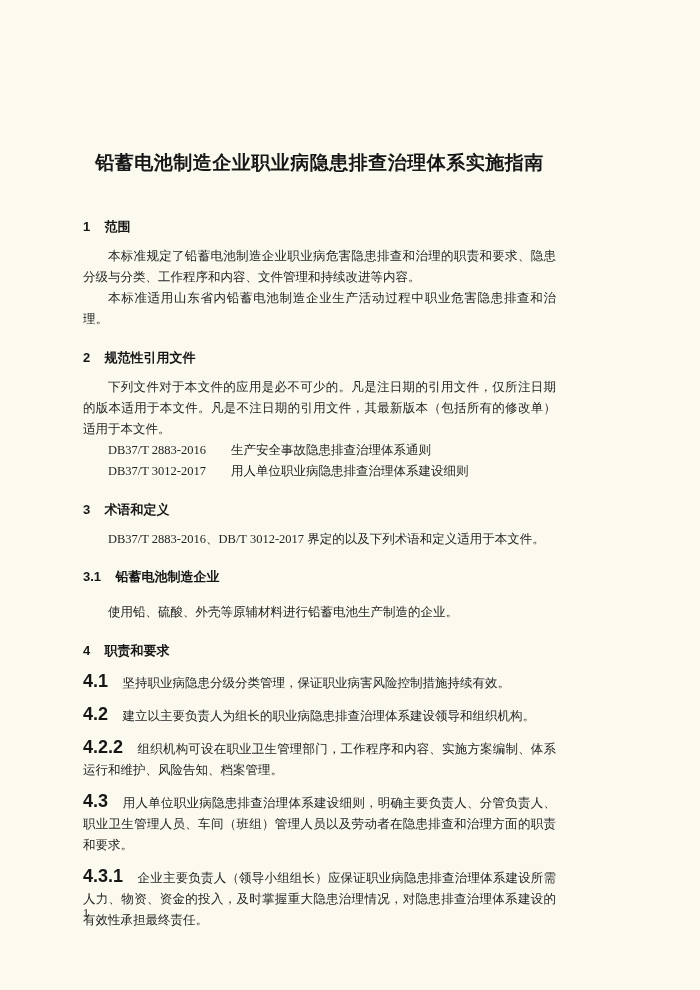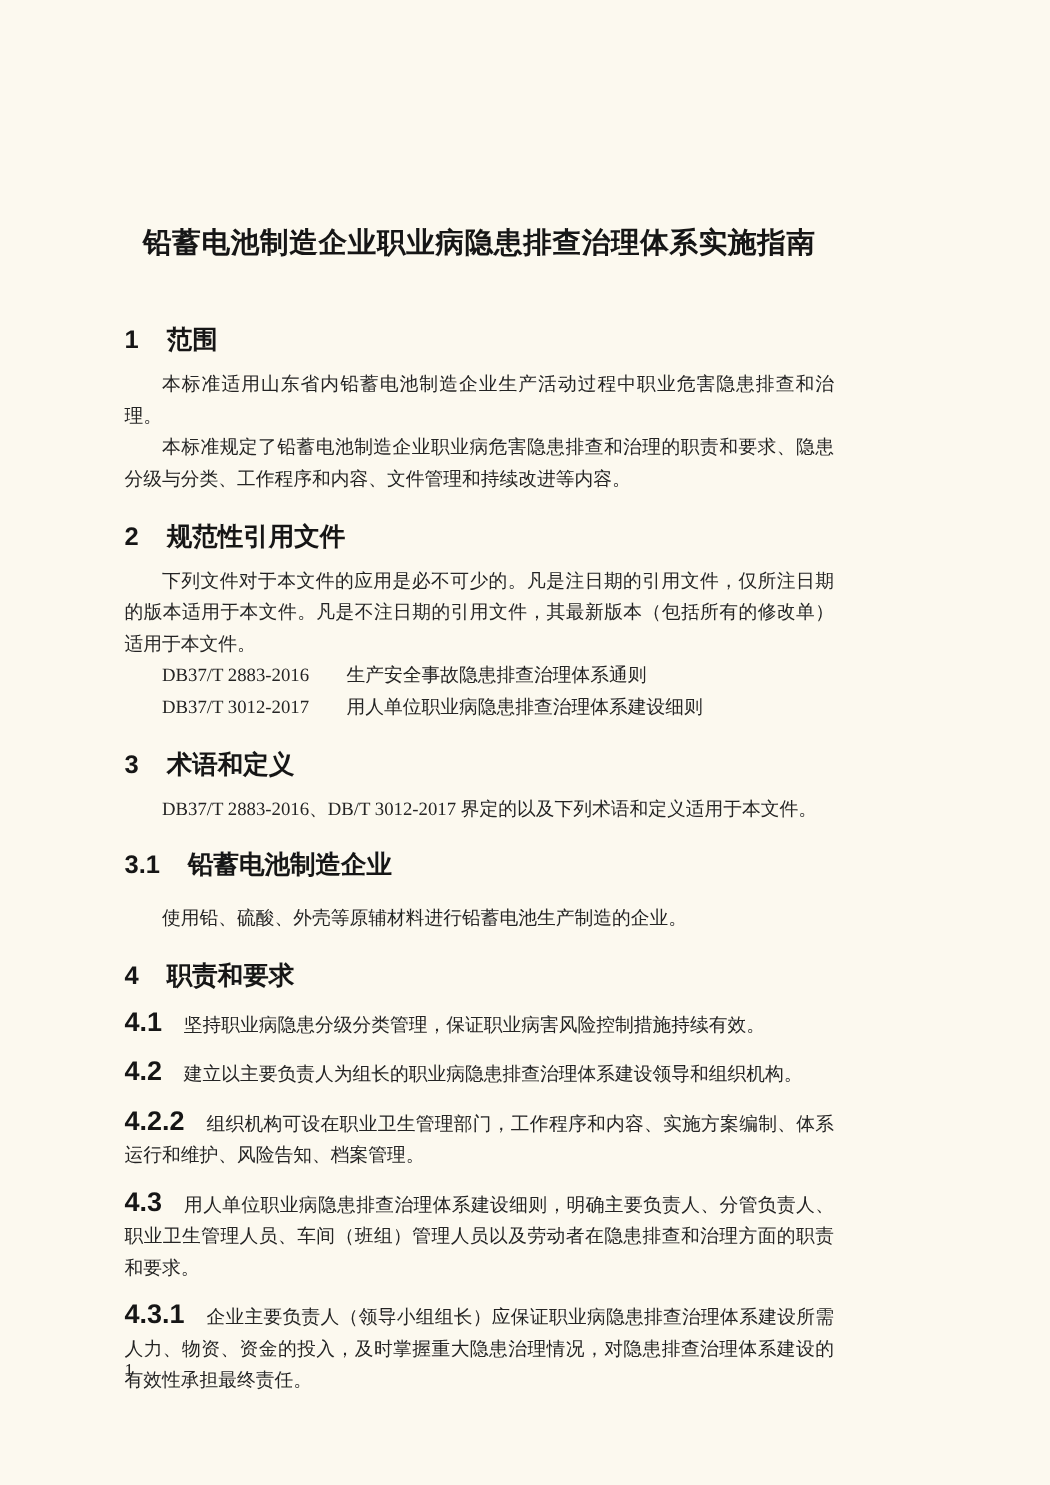--- a/index.html
+++ b/index.html
@@ -28,21 +28,21 @@
     font-size:19px;
     line-height:26px;
     text-align:center;
     color:var(--heading-ink);
     letter-spacing:0.5px;
   }
   .doc-title + .h2{margin-top:40px;}
   .h2,.h3{
     font-family:"Liberation Sans","DejaVu Sans",sans-serif;
     font-weight:bold;
-    font-size:17px;
+    font-size:13px;
     line-height:21px;
     color:var(--heading-ink);
   }
   .h2{margin:17px 0 9px;}
   .h3{margin:16px 0 15px;}
   .h2 .sec-num,.h3 .sec-num{margin-right:1.1em;}
   .para{
     font-size:12.5px;
     line-height:21px;
     text-align:justify;
@@ -78,22 +78,22 @@
 </head>
 <body>
 
 <div class="page">
 
   <h1 class="doc-title">铅蓄电池制造企业职业病隐患排查治理体系实施指南</h1>
 
   <h2 class="h2">
     <span class="sec-num">1</span><span>范围</span>
   </h2>
+  <p class="para">本标准规定了铅蓄电池制造企业职业病危害隐患排查和治理的职责和要求、隐患分级与分类、工作程序和内容、文件管理和持续改进等内容。</p>
   <p class="para">本标准适用山东省内铅蓄电池制造企业生产活动过程中职业危害隐患排查和治理。</p>
-  <p class="para">本标准规定了铅蓄电池制造企业职业病危害隐患排查和治理的职责和要求、隐患分级与分类、工作程序和内容、文件管理和持续改进等内容。</p>
 
   <h2 class="h2">
     <span class="sec-num">2</span><span>规范性引用文件</span>
   </h2>
   <p class="para">下列文件对于本文件的应用是必不可少的。凡是注日期的引用文件，仅所注日期的版本适用于本文件。凡是不注日期的引用文件，其最新版本（包括所有的修改单）适用于本文件。</p>
   <p class="ref-line">
     <span class="ref-code">DB37/T 2883-2016</span><span>生产安全事故隐患排查治理体系通则</span>
   </p>
   <p class="ref-line">
     <span class="ref-code">DB37/T 3012-2017</span><span>用人单位职业病隐患排查治理体系建设细则</span>

